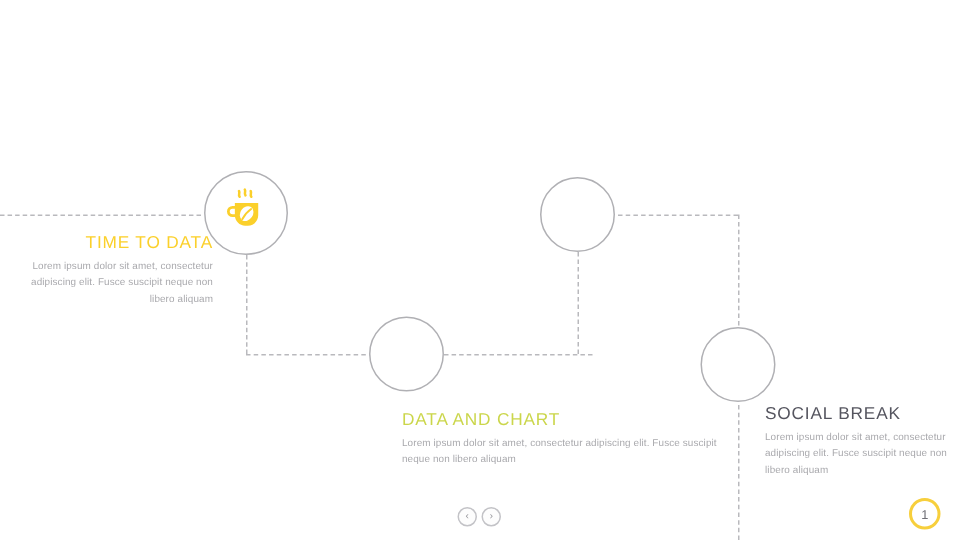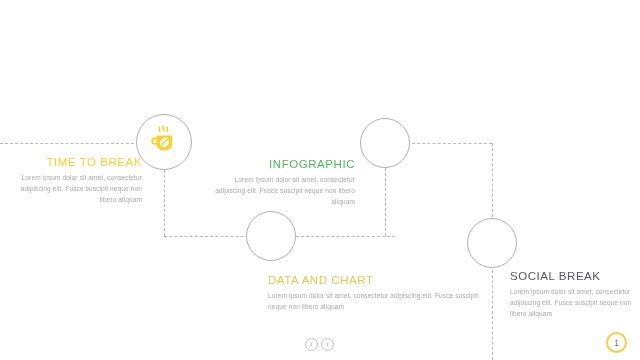--- a/index.html
+++ b/index.html
@@ -151,28 +151,24 @@
     </span>
   </div>
 
   <div class="node" style="left:360px; top:118px; width:50px; height:50px;"></div>
 
   <div class="node" style="left:246px; top:211px; width:50px; height:50px;"></div>
 
   <div class="node" style="left:467px; top:218px; width:50px; height:50px;"></div>
 
   <div class="block align-right" style="left:8px; top:156px; width:134px;">
-    <p class="title t-yellow">TIME TO BREAK</p>
+    <p class="title t-yellow">TIME TO DATA</p>
     <p class="body">Lorem ipsum dolor sit amet, consectetur adipiscing elit. Fusce suscipit neque non libero aliquam</p>
   </div>
 
-  <div class="block align-right" style="left:210px; top:158px; width:145px;">
-    <p class="title t-green">INFOGRAPHIC</p>
-    <p class="body">Lorem ipsum dolor sit amet, consectetur adipiscing elit. Fusce suscipit neque non libero aliquam</p>
-  </div>
 
   <div class="block align-left" style="left:268px; top:274px; width:210px;">
     <p class="title t-lime">DATA AND CHART</p>
     <p class="body">Lorem ipsum dolor sit amet, consectetur adipiscing elit. Fusce suscipit neque non libero aliquam</p>
   </div>
 
   <div class="block align-left" style="left:510px; top:270px; width:122px;">
     <p class="title t-dark">SOCIAL BREAK</p>
     <p class="body">Lorem ipsum dolor sit amet, consectetur adipiscing elit. Fusce suscipit neque non libero aliquam</p>
   </div>

